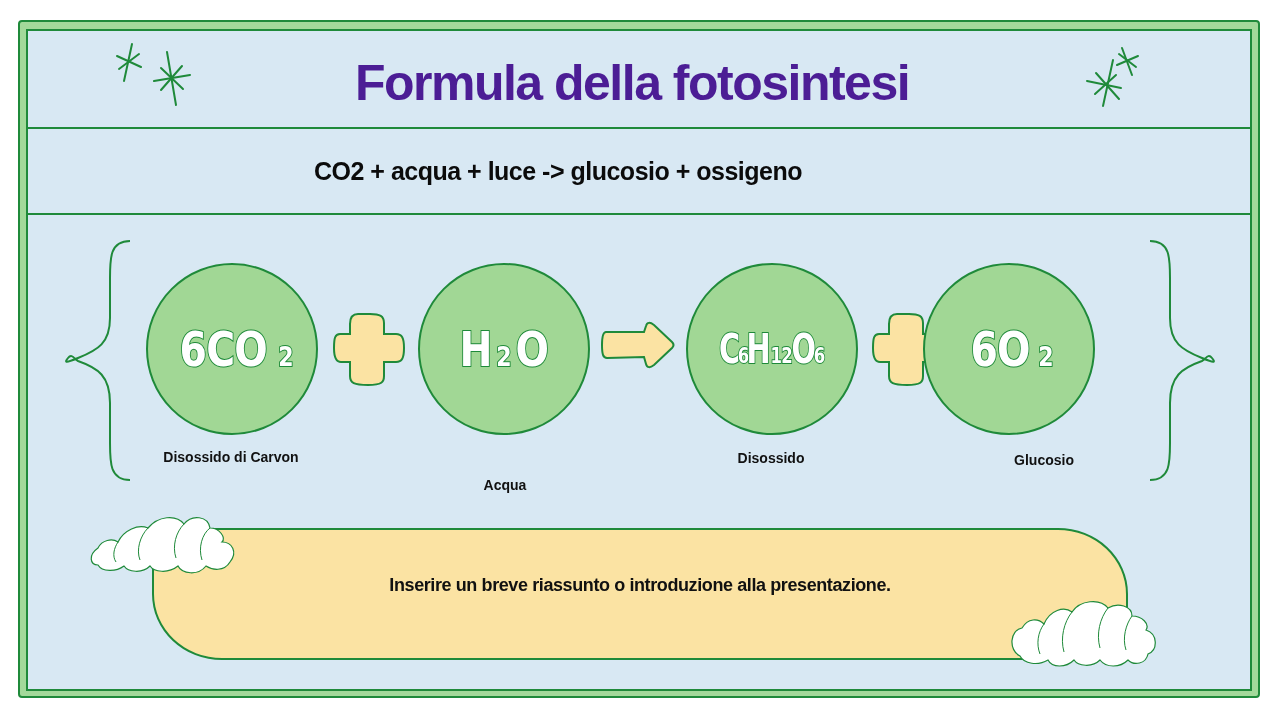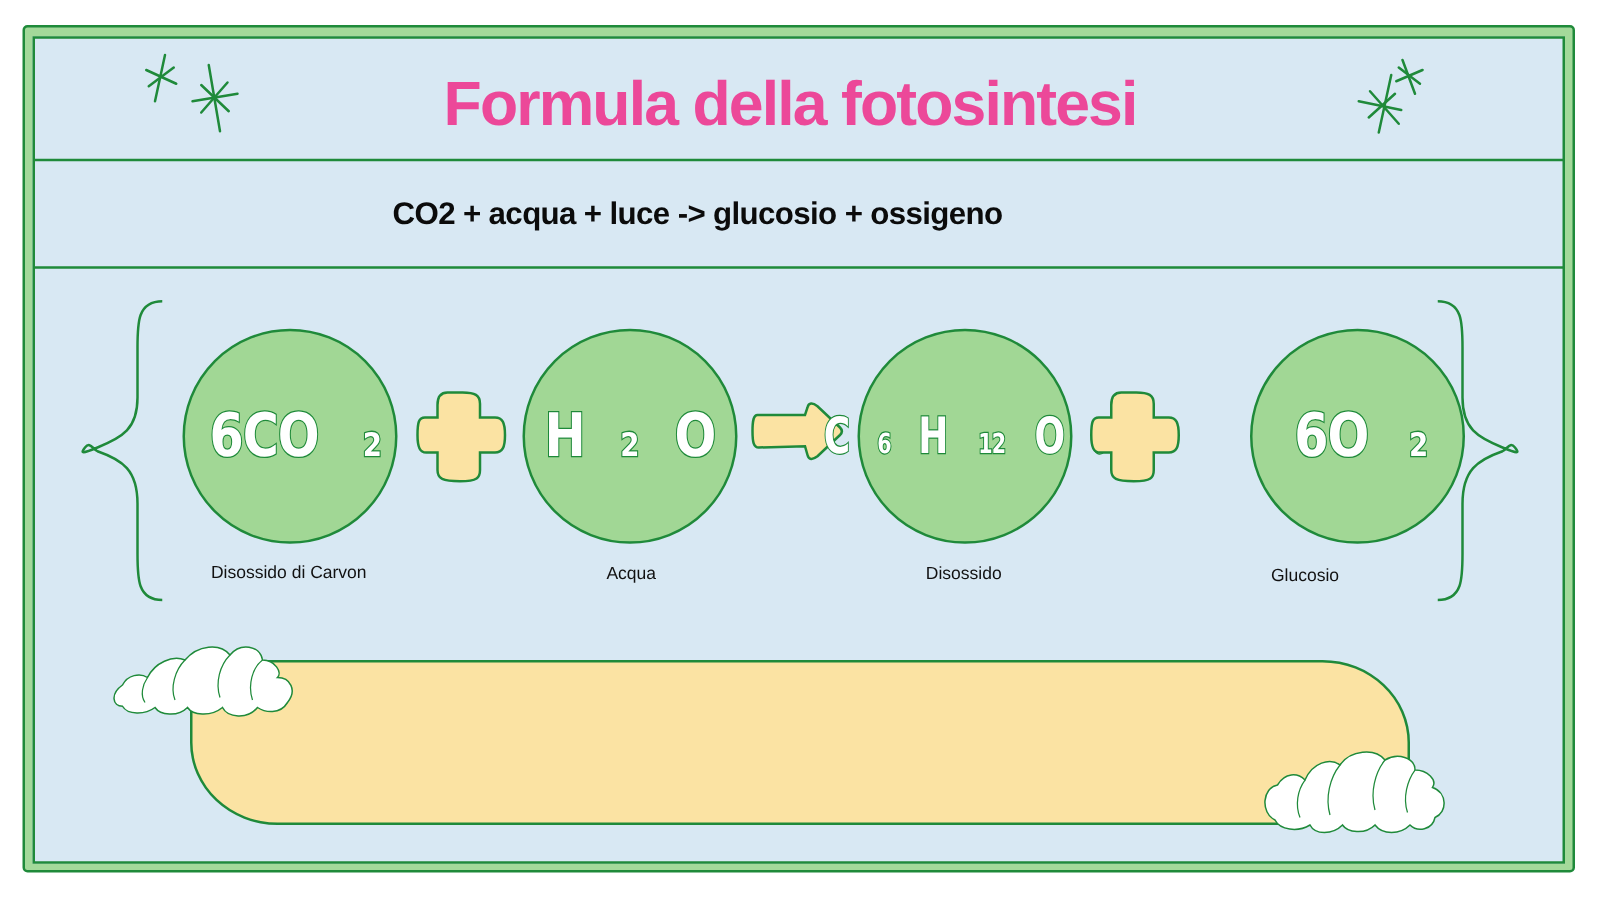--- a/index.html
+++ b/index.html
@@ -14,48 +14,47 @@
     .inner {
       position: absolute; left: 26px; top: 29px; width: 1226px; height: 662px;
       background: #d8e8f3; border: 2px solid #1f8a3a; box-sizing: border-box;
     }
     .divider {
       position: absolute; left: 27px; width: 1224px; height: 0;
       border-top: 2px solid #1f8a3a;
     }
     .title {
       position: absolute; left: 0; width: 1264px; top: 54px; text-align: center;
-      font-size: 50px; font-weight: bold; color: #ec4899; letter-spacing: -1.5px;
+      font-size: 50px; font-weight: bold; color: #4c1d95; letter-spacing: -1.5px;
     }
     .subtitle {
       position: absolute; left: 0; width: 1116px; top: 157px; text-align: center;
       font-size: 25px; font-weight: bold; color: #0b0b0b; letter-spacing: -0.5px;
     }
     .sparkle { position: absolute; }
     .brace { position: absolute; }
     .circle {
       position: absolute; width: 172px; height: 172px; border-radius: 50%;
       background: #a1d795; border: 2px solid #1f8a3a; box-sizing: border-box;
       display: flex; align-items: center; justify-content: center;
     }
     .formula {
       display: flex; align-items: baseline;
       font-family: "DejaVu Sans", sans-serif; font-weight: bold; color: #ffffff;
       -webkit-text-stroke: 2px #1f8a3a; paint-order: stroke fill;
       text-shadow: 0 0 1px #1f8a3a;
       letter-spacing: -1px;
-      gap: 24px;
     }
     .formula .big { font-size: 48px; transform: scaleX(0.82); display: inline-block; }
     .formula .sub { font-size: 26px; transform: scaleX(0.85); display: inline-block; }
     .formula.small .big { font-size: 40px; transform: scaleX(0.72); margin: 0 -5px; }
     .formula.small .sub { font-size: 22px; transform: scaleX(0.75); margin: 0 -3px; }
     .label {
       position: absolute; width: 240px; text-align: center;
-      font-size: 14px; font-weight: normal; color: #111111;
+      font-size: 14px; font-weight: bold; color: #111111;
     }
     .op { position: absolute; }
     .summary-box {
       position: absolute; left: 152px; top: 528px; width: 976px; height: 132px;
       background: #fbe3a3; border: 2px solid #1f8a3a; box-sizing: border-box;
       border-radius: 0 70px 0 70px / 0 66px 0 66px;
     }
     .summary-text {
       position: absolute; left: 152px; width: 976px; top: 570px; text-align: center;
       font-size: 18px; font-weight: bold; color: #111111; line-height: 30px; letter-spacing: -0.4px;
@@ -117,21 +116,21 @@
   <path d="M26 4 C20 4 18 8 18 14 L18 24 L8 24 C3 24 2 28 2 38 C2 48 4 52 9 52 L18 52 L18 66 C18 73 22 75 36 75 C50 75 52 72 52 66 L52 52 L64 52 C70 52 72 48 72 38 C72 28 70 24 64 24 L52 24 L52 13 C52 6 48 4 38 4 Z" fill="#fbe3a3" stroke="#1f8a3a" stroke-width="2"></path>
 </svg>
 
 <div class="circle" style="left:418px;top:263px;">
   <div class="formula">
     <span class="big">H</span>
     <span class="sub">2</span>
     <span class="big">O</span>
   </div>
 </div>
-<div class="label" style="left:385px;top:450px;">Acqua</div>
+<div class="label" style="left:385px;top:477px;">Acqua</div>
 
 <svg class="op" style="left:600px;top:320px;" width="76" height="50" viewBox="0 0 76 50">
   <path d="M6 12 C3 12 2 16 2 25 C2 34 3 38 7 38 L44 37 L46 44 C47 48 50 48 54 45 L72 28 C74 26 74 24 72 22 L54 5 C50 2 47 2 46 6 L44 12 Z" fill="#fbe3a3" stroke="#1f8a3a" stroke-width="2"></path>
 </svg>
 
 <div class="circle" style="left:686px;top:263px;">
   <div class="formula small">
     <span class="big">C</span>
     <span class="sub">6</span>
     <span class="big">H</span>
@@ -139,30 +138,31 @@
     <span class="big">O</span>
     <span class="sub">6</span>
   </div>
 </div>
 <div class="label" style="left:651px;top:450px;">Disossido</div>
 
 <svg class="op" style="left:871px;top:310px;" width="74" height="78" viewBox="0 0 74 78">
   <path d="M26 4 C20 4 18 8 18 14 L18 24 L8 24 C3 24 2 28 2 38 C2 48 4 52 9 52 L18 52 L18 66 C18 73 22 75 36 75 C50 75 52 72 52 66 L52 52 L64 52 C70 52 72 48 72 38 C72 28 70 24 64 24 L52 24 L52 13 C52 6 48 4 38 4 Z" fill="#fbe3a3" stroke="#1f8a3a" stroke-width="2"></path>
 </svg>
 
-<div class="circle" style="left:1000px;top:263px;">
+<div class="circle" style="left:923px;top:263px;">
   <div class="formula">
     <span class="big">6O</span>
     <span class="sub">2</span>
   </div>
 </div>
 <div class="label" style="left:924px;top:452px;">Glucosio</div>
 
 <div class="summary-box"></div>
 <div class="summary-text">
+  <div>Inserire un breve riassunto o introduzione alla presentazione.</div>
 </div>
 
 <svg class="cloud" style="left:88px;top:510px;" width="166" height="66" viewBox="0 0 166 66">
   <path d="M10 55 C2 55 0 45 10 38 C14 30 24 28 30 32 C36 20 50 14 60 18 C70 6 88 4 96 14 C104 4 120 6 122 18 C132 18 138 28 134 32 C144 32 150 42 142 52 C136 62 124 60 118 56 C110 66 94 64 90 56 C80 64 66 62 62 56 C54 64 40 62 36 56 C28 62 14 62 10 55 Z" fill="#ffffff" stroke="#1f8a3a" stroke-width="1.2"></path>
   <g fill="none" stroke="#1f8a3a" stroke-width="1">
     <path d="M30 32 C26 38 24 46 28 52"></path>
     <path d="M60 18 C52 26 48 40 52 50"></path>
     <path d="M96 14 C88 22 84 36 88 48"></path>
     <path d="M122 18 C114 24 110 38 114 50"></path>
   </g>

